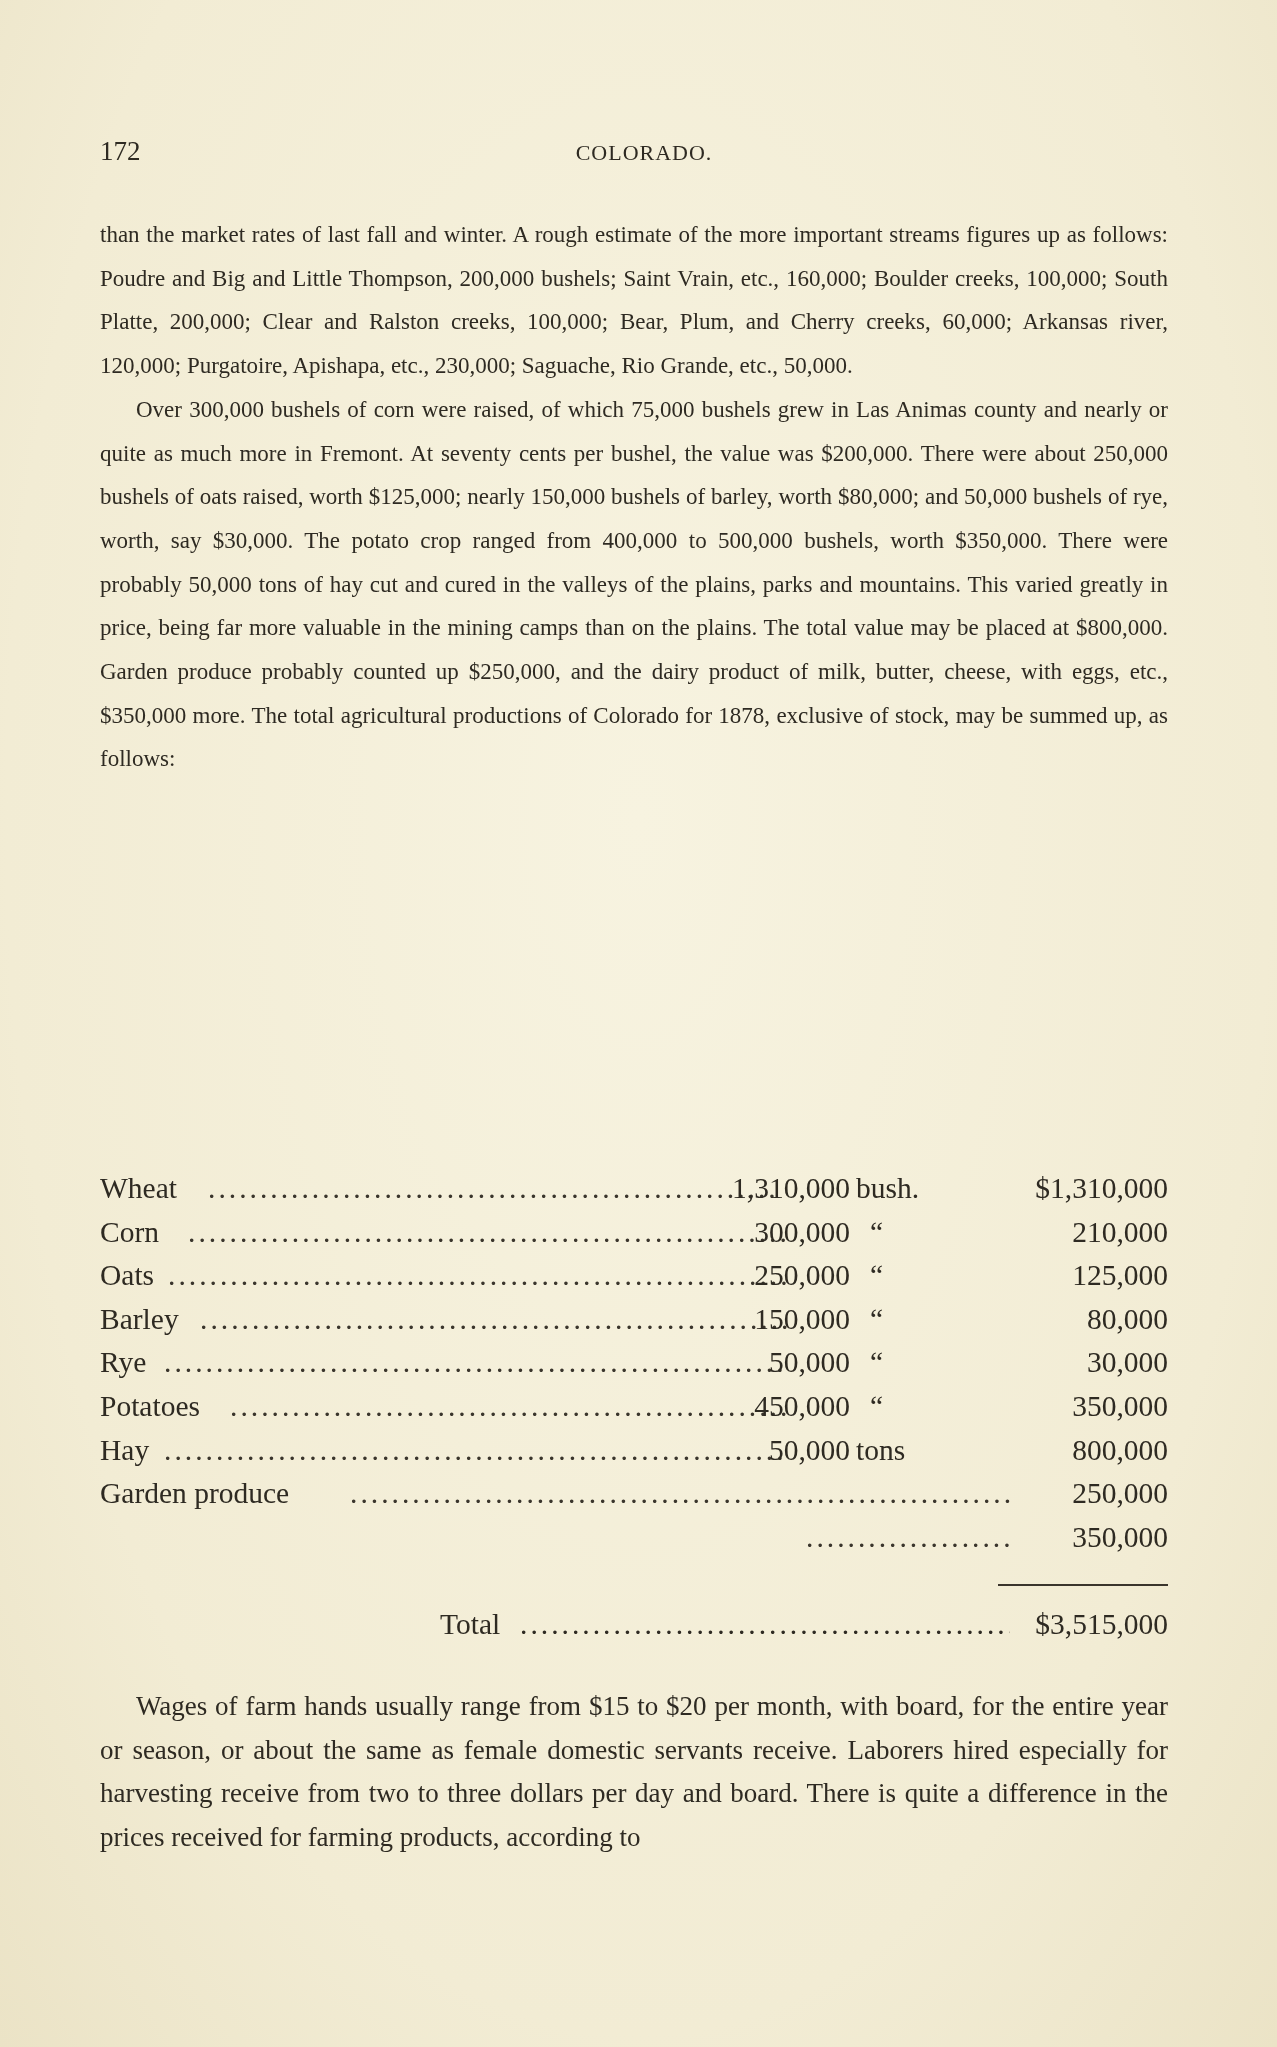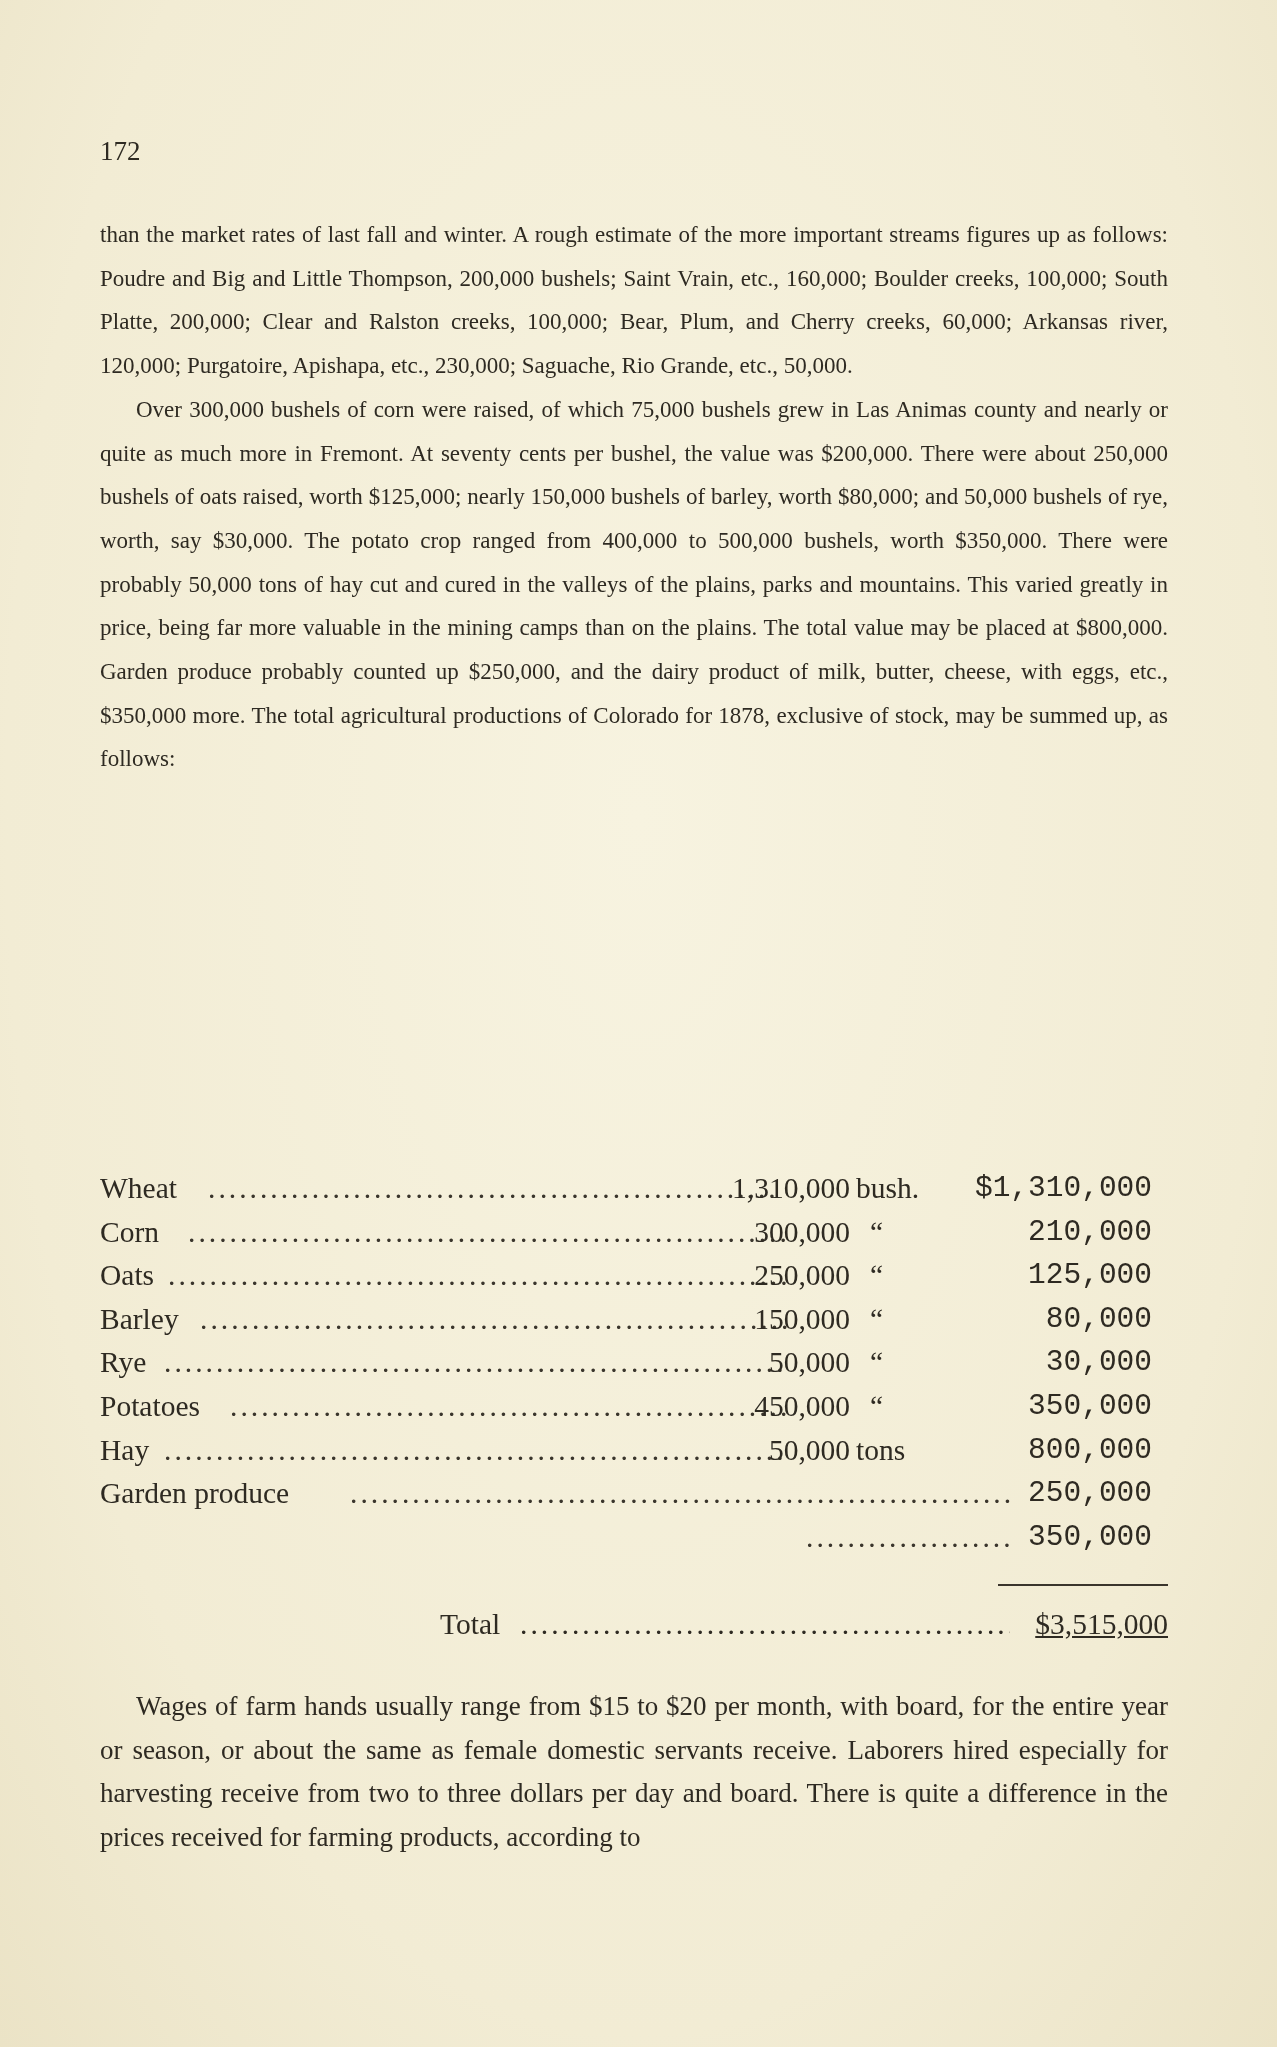--- a/index.html
+++ b/index.html
@@ -17,35 +17,36 @@
   .head-title { position: absolute; left: 0; width: 1068px; text-align: center; top: 4px; font-size: 22px; letter-spacing: 1px; padding-left: 20px; box-sizing: border-box; }
   .body-text { position: absolute; top: 213px; left: 0; width: 1068px; font-size: 23px; line-height: 43.7px; text-align: justify; }
   .body-text p { margin: 0; }
   .indent { text-indent: 36px; }
   .table { position: absolute; top: 1167px; left: 0; width: 1068px; font-size: 29.5px; }
   .row { position: relative; height: 43.6px; line-height: 43.6px; white-space: nowrap; }
   .row .label { position: absolute; left: 0; }
   .row .dots { position: absolute; overflow: hidden; letter-spacing: 3px; color: #3a352c; }
   .row .qty { position: absolute; right: 234px; text-align: right; margin-left: 29px; }
   .row .unit { position: absolute; left: 768px; }
-  .row .val { position: absolute; right: 16px; text-align: right; font-family: Liberation Mono, monospace; }
+  .row .val { position: absolute; right: 0; text-align: right; }
   .rule { position: absolute; top: 1584px; right: 0; width: 170px; border-top: 2px solid #3a352c; }
   .total-row { position: absolute; top: 1602px; left: 0; width: 1068px; height: 44px; font-size: 29.5px; line-height: 44px; }
   .total-row .label { position: absolute; left: 340px; }
   .total-row .dots { position: absolute; left: 420px; width: 490px; overflow: hidden; white-space: nowrap; letter-spacing: 3px; }
-  .total-row .val { position: absolute; right: 0; text-decoration: underline; }
+  .total-row .val { position: absolute; right: 0; }
   .body-text-2 { position: absolute; top: 1685px; left: 0; width: 1068px; font-size: 27px; line-height: 43.7px; text-align: justify; }
   .body-text-2 p { margin: 0; }
 </style>
 </head>
 <body>
 
 <div class="page">
   <div class="running-head">
     <span class="page-number">172</span>
+    <div class="head-title">COLORADO.</div>
   </div>
 
   <div class="body-text">
     <p>than the market rates of last fall and winter. A rough estimate of the more important streams figures up as follows: Poudre and Big and Little Thompson, 200,000 bushels; Saint Vrain, etc., 160,000; Boulder creeks, 100,000; South Platte, 200,000; Clear and Ralston creeks, 100,000; Bear, Plum, and Cherry creeks, 60,000; Arkansas river, 120,000; Purgatoire, Apishapa, etc., 230,000; Saguache, Rio Grande, etc., 50,000.</p>
     <p class="indent">Over 300,000 bushels of corn were raised, of which 75,000 bushels grew in Las Animas county and nearly or quite as much more in Fremont. At seventy cents per bushel, the value was $200,000. There were about 250,000 bushels of oats raised, worth $125,000; nearly 150,000 bushels of barley, worth $80,000; and 50,000 bushels of rye, worth, say $30,000. The potato crop ranged from 400,000 to 500,000 bushels, worth $350,000. There were probably 50,000 tons of hay cut and cured in the valleys of the plains, parks and mountains. This varied greatly in price, being far more valuable in the mining camps than on the plains. The total value may be placed at $800,000. Garden produce probably counted up $250,000, and the dairy product of milk, butter, cheese, with eggs, etc., $350,000 more. The total agricultural productions of Colorado for 1878, exclusive of stock, may be summed up, as follows:</p>
   </div>
 
   <div class="table">
     <div class="row">
       <span class="label">Wheat</span>

